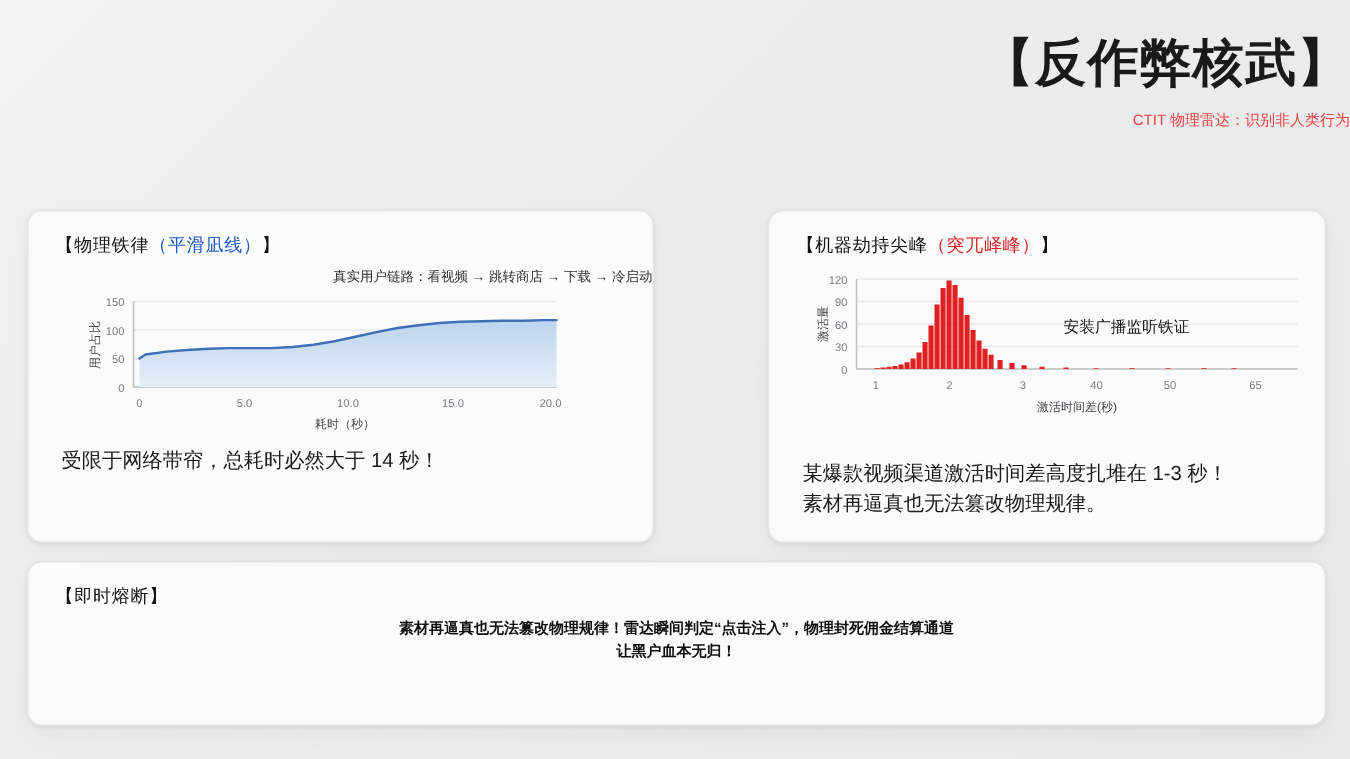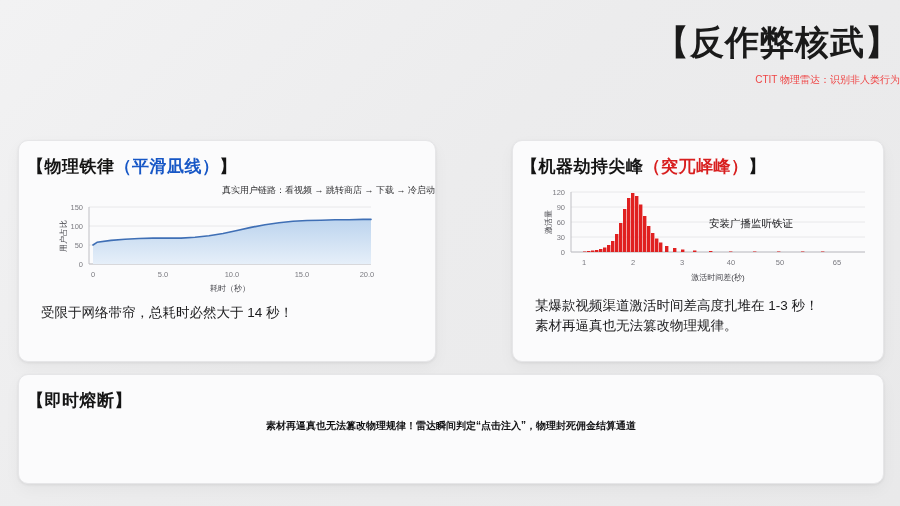--- a/index.html
+++ b/index.html
@@ -30,22 +30,22 @@
     background: #fbfbfc;
     border-radius: 10px;
     border: 1px solid #e6e6e8;
     box-shadow: 0 1px 3px rgba(0,0,0,.07), 0 6px 16px rgba(0,0,0,.04);
   }
   #card-left  { left: 18px;  top: 140px; width: 418px; height: 222px; }
   #card-right { left: 512px; top: 140px; width: 372px; height: 222px; }
   #card-bottom{ left: 18px;  top: 374px; width: 866px; height: 110px; }
 
   .card-title {
-    font-size: 17px; font-weight: 700; color: #141414;
-    padding: 14px 0 0 8px; letter-spacing: .5px;
+    font-size: 12px; font-weight: 400; color: #141414;
+    padding: 14px 0 0 18px; letter-spacing: .5px;
   }
   .accent-blue { color: #1757c6; }
   .accent-red  { color: #d81f1f; }
 
   
   .chart-caption {
     font-size: 9px; color: #2f2f31; text-align: right;
     margin-top: 6px; margin-left: 30px;
   }
   .plotwrap { position: relative; margin: 2px 0 0 0; }
@@ -53,21 +53,21 @@
   .axis-title {
     font-size: 8px; fill: #44444a;
   }
   .tick-text { font-size: 7.5px; fill: #7a7a80; }
 
   .card-note {
     font-size: 13.5px; color: #1b1b1d; line-height: 1.45;
     padding: 0 22px;
   }
   #left-note { margin-top: 6px; }
-  #right-note { margin-top: 8px; }
+  #right-note { margin-top: 24px; }
 
   
   .annot { font-size: 10.5px; fill: #17171a; font-weight: 500; }
 
   
   .bottom-body {
     text-align: center; font-size: 10px; font-weight: 700;
     color: #101012; line-height: 1.5; padding: 6px 30px 0;
   }
 </style>
@@ -205,16 +205,17 @@
     <div class="card-note" id="right-note">
       <div>某爆款视频渠道激活时间差高度扎堆在 1-3 秒！</div>
       <div>素材再逼真也无法篡改物理规律。</div>
     </div>
   </div>
 
   <div class="card" id="card-bottom">
     <div class="card-title">【即时熔断】</div>
     <div class="bottom-body">
       <div>素材再逼真也无法篡改物理规律！雷达瞬间判定“点击注入”，物理封死佣金结算通道</div>
+      <div>让黑户血本无归！</div>
     </div>
   </div>
 
 </div>
 
 </body></html>

